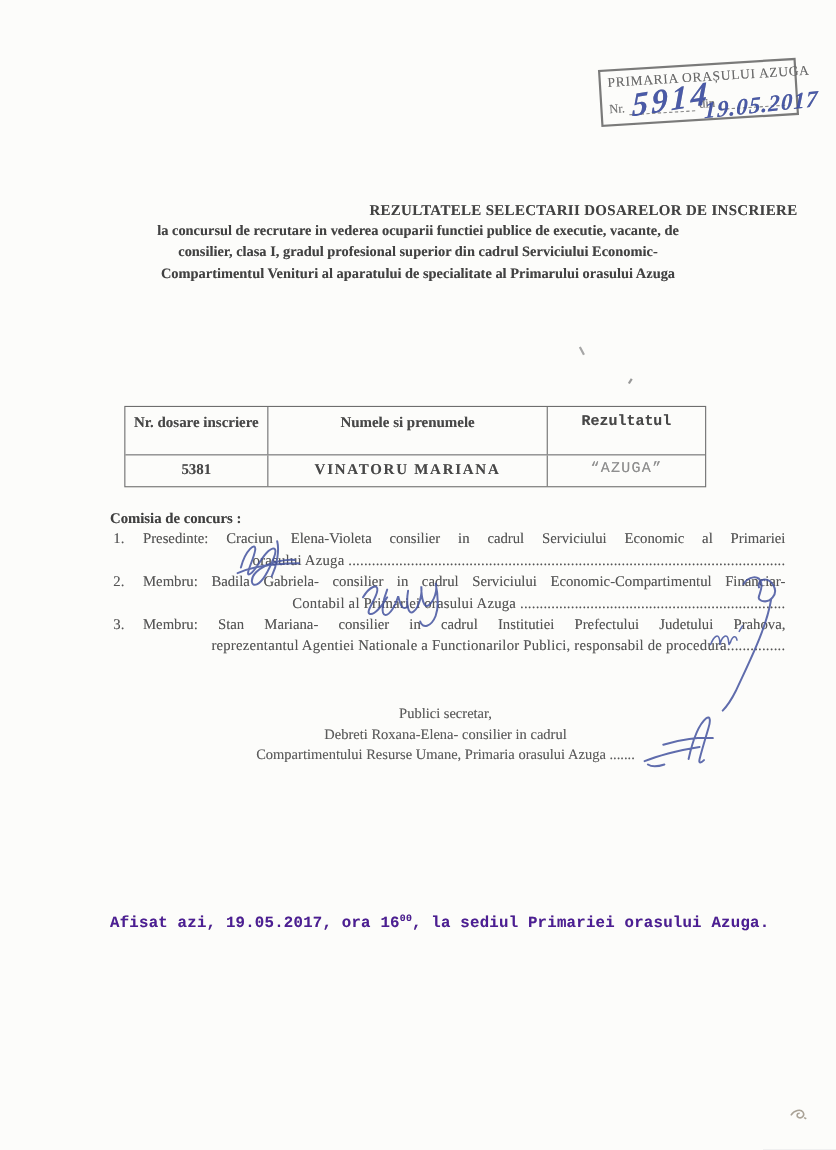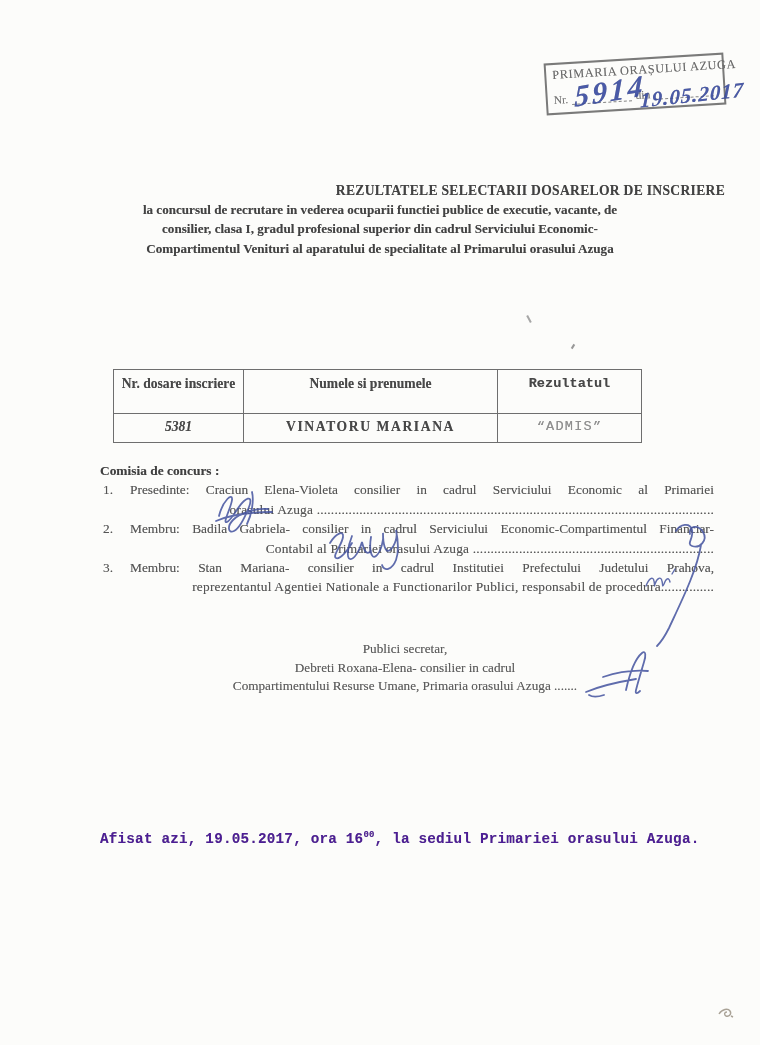--- a/index.html
+++ b/index.html
@@ -35,21 +35,21 @@
 
   
   .rtable{position:absolute;left:113px;top:341px;width:529px;border:1.6px solid #6e6e6e;box-sizing:border-box;color:#474747;margin-top:28px;}
   .trow{display:grid;grid-template-columns:130px 254px 143px;}
   .trow.head{height:43px;}
   .trow.bodyr{height:28px;border-top:1.5px solid #6e6e6e;}
   .tcell{border-right:1.5px solid #6e6e6e;text-align:center;box-sizing:border-box;}
   .tcell:last-child{border-right:none;font-family:Liberation Mono, monospace;}
   .head .tcell{font-weight:bold;font-size:13.6px;line-height:18px;padding-top:5px;}
   .bodyr .tcell{font-size:13.6px;padding-top:5px;}
-  .v-nr{font-weight:bold;font-style:italic;}
+  .v-nr{font-weight:bold;}
   .v-name{font-weight:bold;letter-spacing:1.6px;}
   .v-res{color:#8f8f8f;letter-spacing:1.2px;font-size:13px;}
 
   
   .commission{position:absolute;left:100px;top:461px;width:614px;font-size:13.4px;line-height:19.4px;color:#555;}
   .c-head{font-weight:bold;color:#404040;}
   .citem{position:relative;padding-left:30px;}
   .cnum{position:absolute;left:3px;top:0;}
   .cl1{text-align:justify;text-align-last:justify;}
   .cl2{white-space:nowrap;overflow:hidden;letter-spacing:.2px;text-align:right;}
@@ -99,21 +99,21 @@
 
   <div class="rtable">
     <div class="trow head">
       <div class="tcell">Nr. dosare inscriere</div>
       <div class="tcell">Numele si prenumele</div>
       <div class="tcell">Rezultatul</div>
     </div>
     <div class="trow bodyr">
       <div class="tcell v-nr">5381</div>
       <div class="tcell v-name">VINATORU MARIANA</div>
-      <div class="tcell v-res">“ADMIS”</div>
+      <div class="tcell v-res">“AZUGA”</div>
     </div>
   </div>
 
   <div class="commission">
     <div class="c-head">Comisia de concurs :</div>
     <div class="citem">
       <span class="cnum">1.</span>
       <div class="cl1">Presedinte: Craciun Elena-Violeta consilier in cadrul Serviciului Economic al Primariei</div>
       <div class="cl2">orasului Azuga ................................................................................................................</div>
     </div>

